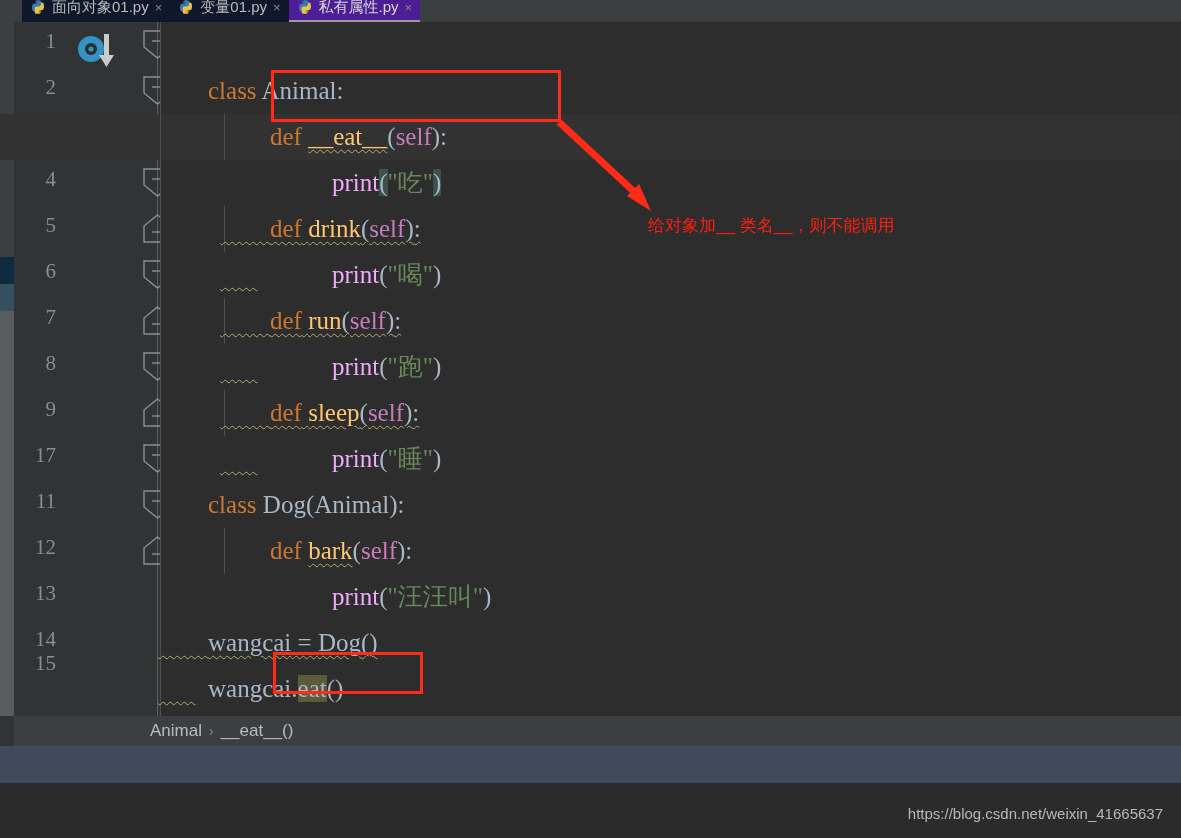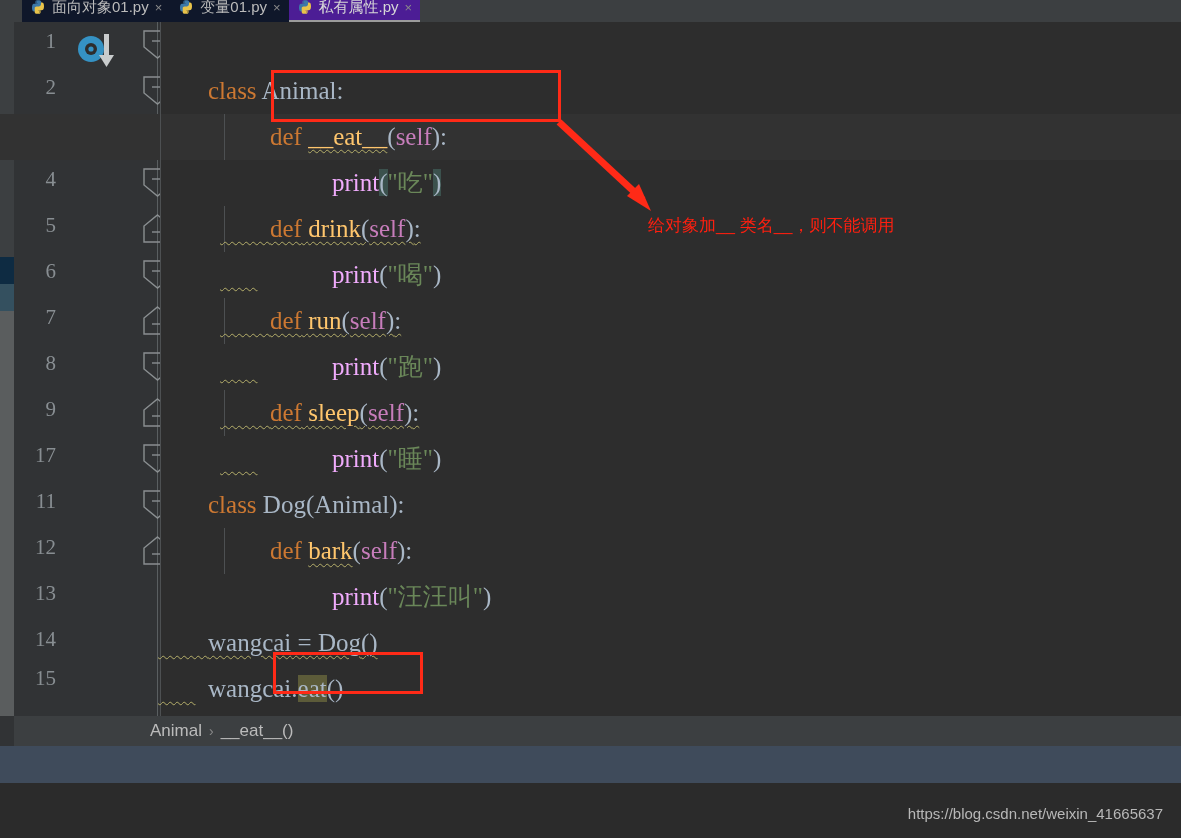--- a/index.html
+++ b/index.html
@@ -230,21 +230,21 @@
       <div class="lnum" style="top:191px;">5</div>
       <div class="lnum" style="top:237px;">6</div>
       <div class="lnum" style="top:283px;">7</div>
       <div class="lnum" style="top:329px;">8</div>
       <div class="lnum" style="top:375px;">9</div>
       <div class="lnum" style="top:421px;">17</div>
       <div class="lnum" style="top:467px;">11</div>
       <div class="lnum" style="top:513px;">12</div>
       <div class="lnum" style="top:559px;">13</div>
       <div class="lnum" style="top:605px;">14</div>
-      <div class="lnum" style="top:644px;">15</div>
+      <div class="lnum" style="top:629px;">15</div>
 
       <div class="runmark" style="left:62px;top:12px;">
         <svg width="46" height="36" viewBox="0 0 46 36">
           <circle cx="15" cy="15" r="13" fill="#3592c4"></circle>
           <circle cx="15" cy="15" r="6" fill="#2d2d2d"></circle>
           <circle cx="15" cy="15" r="2.6" fill="#3592c4"></circle>
           <rect x="28" y="0" width="5" height="22" fill="#c9cccd"></rect>
           <path d="M23 21 L38 21 L30.5 33 Z" fill="#c9cccd"></path>
         </svg>
       </div>

